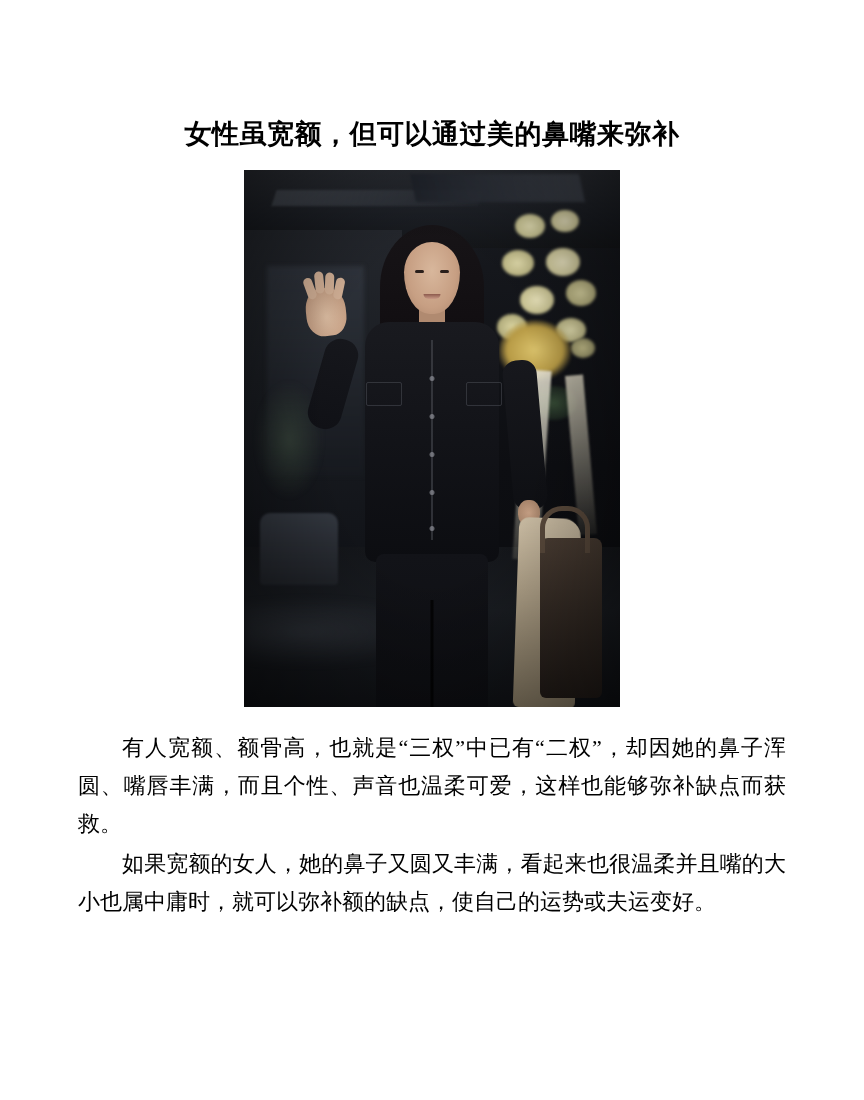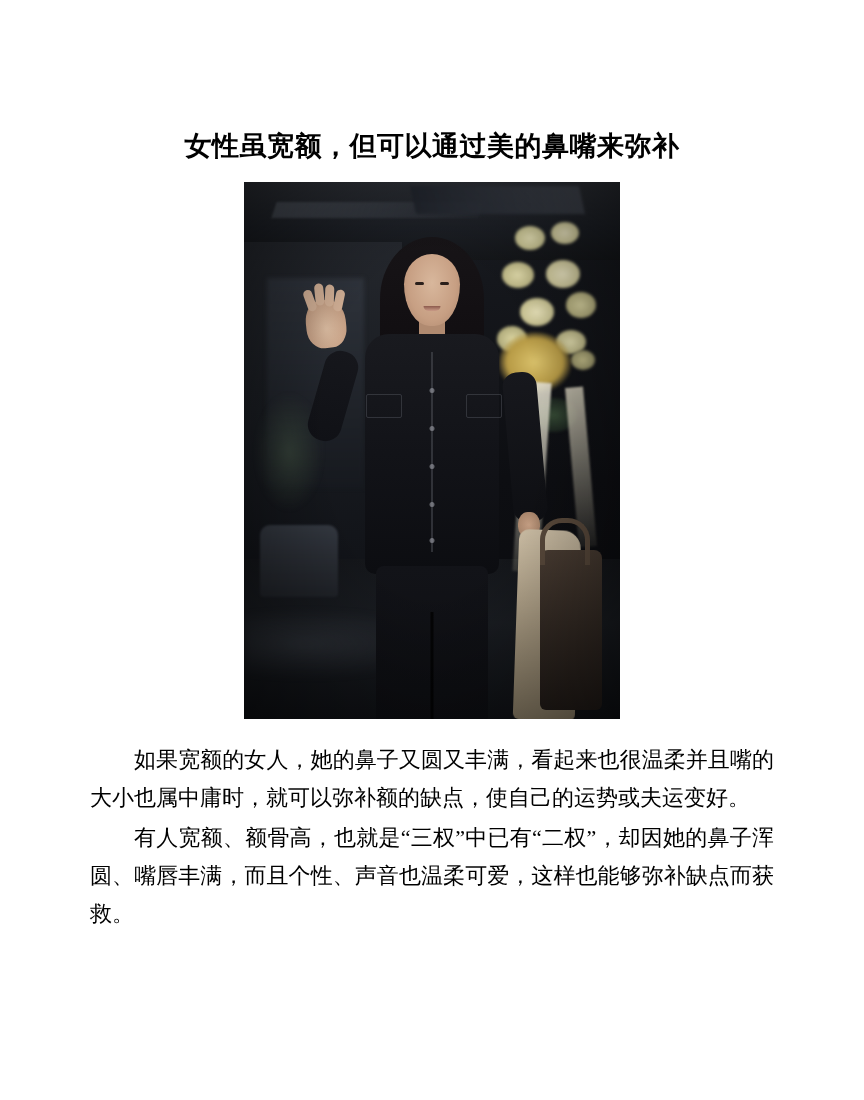--- a/index.html
+++ b/index.html
@@ -12,21 +12,21 @@
     height: 1100px;
     font-family: "Liberation Serif", "DejaVu Serif", serif;
     color: #000000;
     position: relative;
     overflow: hidden;
   }
   .page {
     width: 864px;
     height: 1000px;
     box-sizing: border-box;
-    padding: 12px;
+    padding: 0;
     position: relative;
   }
   .doc-title {
     font-family: "Liberation Sans", "DejaVu Sans", sans-serif;
     font-weight: bold;
     font-size: 27px;
     letter-spacing: 0.5px;
     text-align: center;
     margin: 0;
     padding: 118px 60px 0 60px;
@@ -380,17 +380,17 @@
 
       <div class="bag-coat"></div>
       <div class="bag-dark"></div>
       <div class="bag-handle"></div>
 
       <div class="ph-vignette"></div>
     </div>
   </div>
 
   <div class="body-text">
+    <p>有人宽额、额骨高，也就是“三权”中已有“二权”，却因她的鼻子浑圆、嘴唇丰满，而且个性、声音也温柔可爱，这样也能够弥补缺点而获救。</p>
     <p>如果宽额的女人，她的鼻子又圆又丰满，看起来也很温柔并且嘴的大小也属中庸时，就可以弥补额的缺点，使自己的运势或夫运变好。</p>
-    <p>有人宽额、额骨高，也就是“三权”中已有“二权”，却因她的鼻子浑圆、嘴唇丰满，而且个性、声音也温柔可爱，这样也能够弥补缺点而获救。</p>
   </div>
 
 </div>
 
 </body></html>

